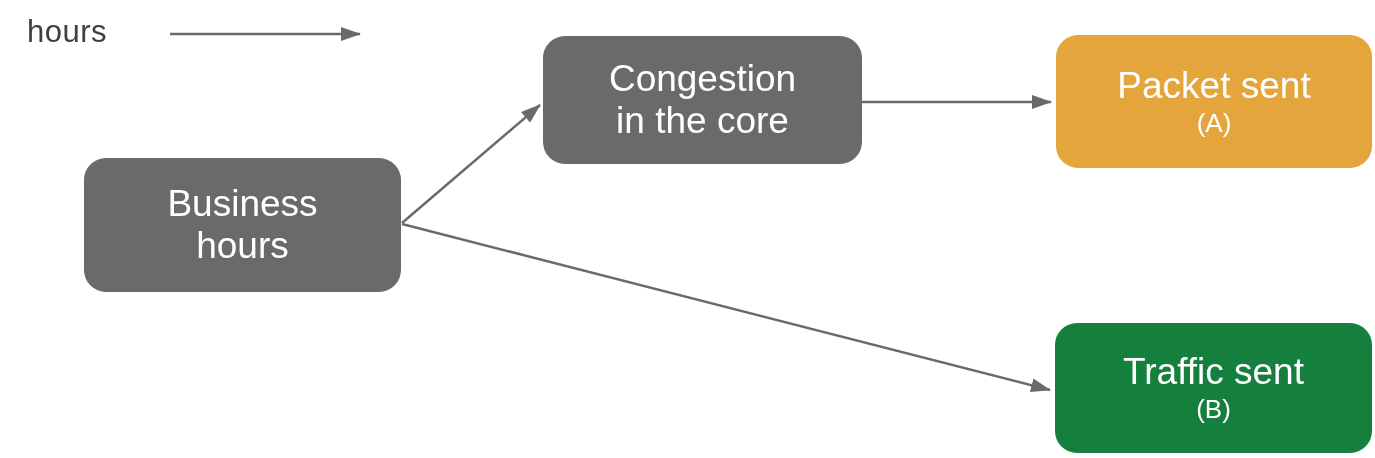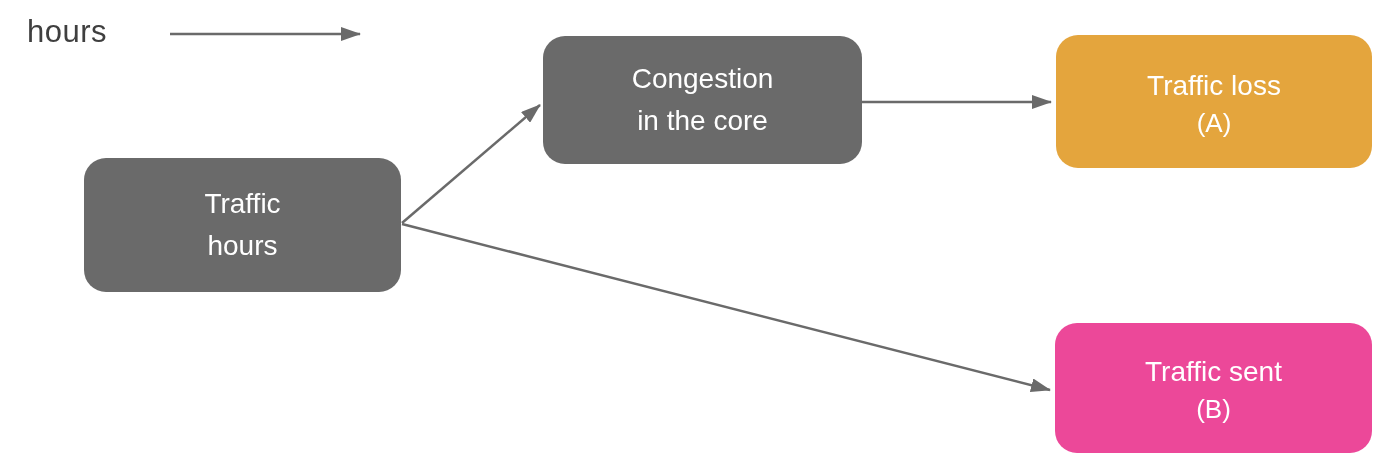--- a/index.html
+++ b/index.html
@@ -36,21 +36,21 @@
     z-index: 2;
     border-radius: 22px;
     color: #ffffff;
     display: flex;
     flex-direction: column;
     align-items: center;
     justify-content: center;
     text-align: center;
   }
   .node-label {
-    font-size: 28px;
+    font-size: 37px;
     line-height: 42px;
     white-space: pre-line;
   }
   .node-sublabel {
     font-size: 26px;
     line-height: 32px;
   }
   .node-business-hours { left: 84px;  top: 158px; width: 317px; height: 134px; }
   .node-congestion     { left: 543px; top: 36px;  width: 319px; height: 128px; }
   .node-packet-loss    { left: 1056px; top: 35px; width: 316px; height: 133px; }
@@ -69,32 +69,32 @@
     </defs>
     <line x1="170" y1="34" x2="360" y2="34" stroke="#6a6a6a" stroke-width="2.5" marker-end="url(#arrowhead)"></line>
     <line x1="402" y1="223" x2="540" y2="105" stroke="#6a6a6a" stroke-width="2.5" marker-end="url(#arrowhead)"></line>
     <line x1="862" y1="102" x2="1051" y2="102" stroke="#6a6a6a" stroke-width="2.5" marker-end="url(#arrowhead)"></line>
     <line x1="402" y1="224" x2="1050" y2="390" stroke="#6a6a6a" stroke-width="2.5" marker-end="url(#arrowhead)"></line>
   </svg>
 
   <div class="causes-label">hours</div>
 
   <div class="node node-business-hours" style="background: rgb(106, 106, 106);">
-    <div class="node-label">Traffic
+    <div class="node-label">Business
 hours</div>
   </div>
 
   <div class="node node-congestion" style="background: rgb(106, 106, 106);">
     <div class="node-label">Congestion
 in the core</div>
   </div>
 
   <div class="node node-packet-loss" style="background: rgb(228, 165, 61);">
-    <div class="node-label">Traffic loss</div>
+    <div class="node-label">Packet sent</div>
     <div class="node-sublabel">(A)</div>
   </div>
 
-  <div class="node node-traffic-sent" style="background: #ec4899;">
+  <div class="node node-traffic-sent" style="background: #15803d;">
     <div class="node-label">Traffic sent</div>
     <div class="node-sublabel">(B)</div>
   </div>
 
 </div>
 
 </body></html>

